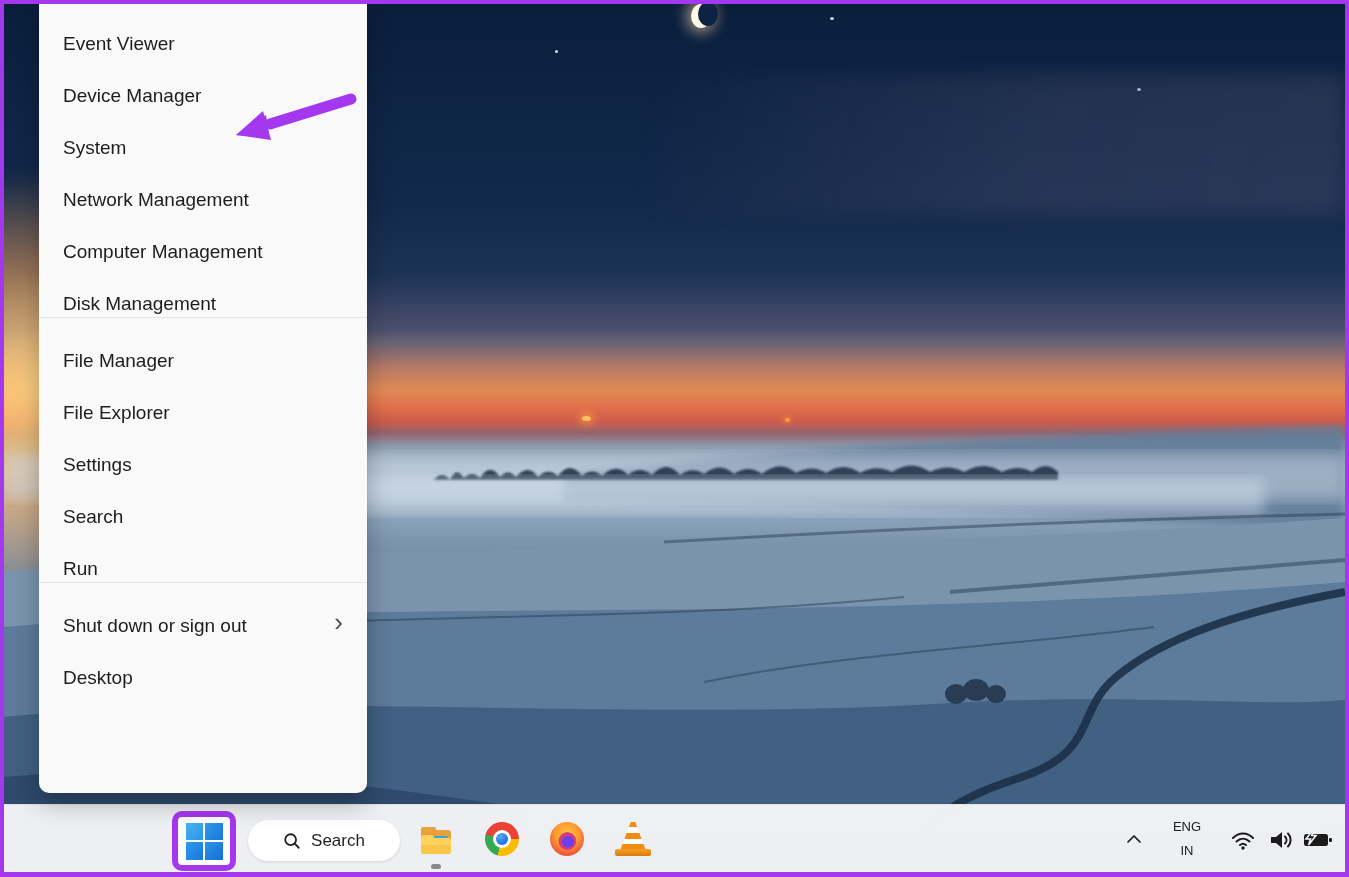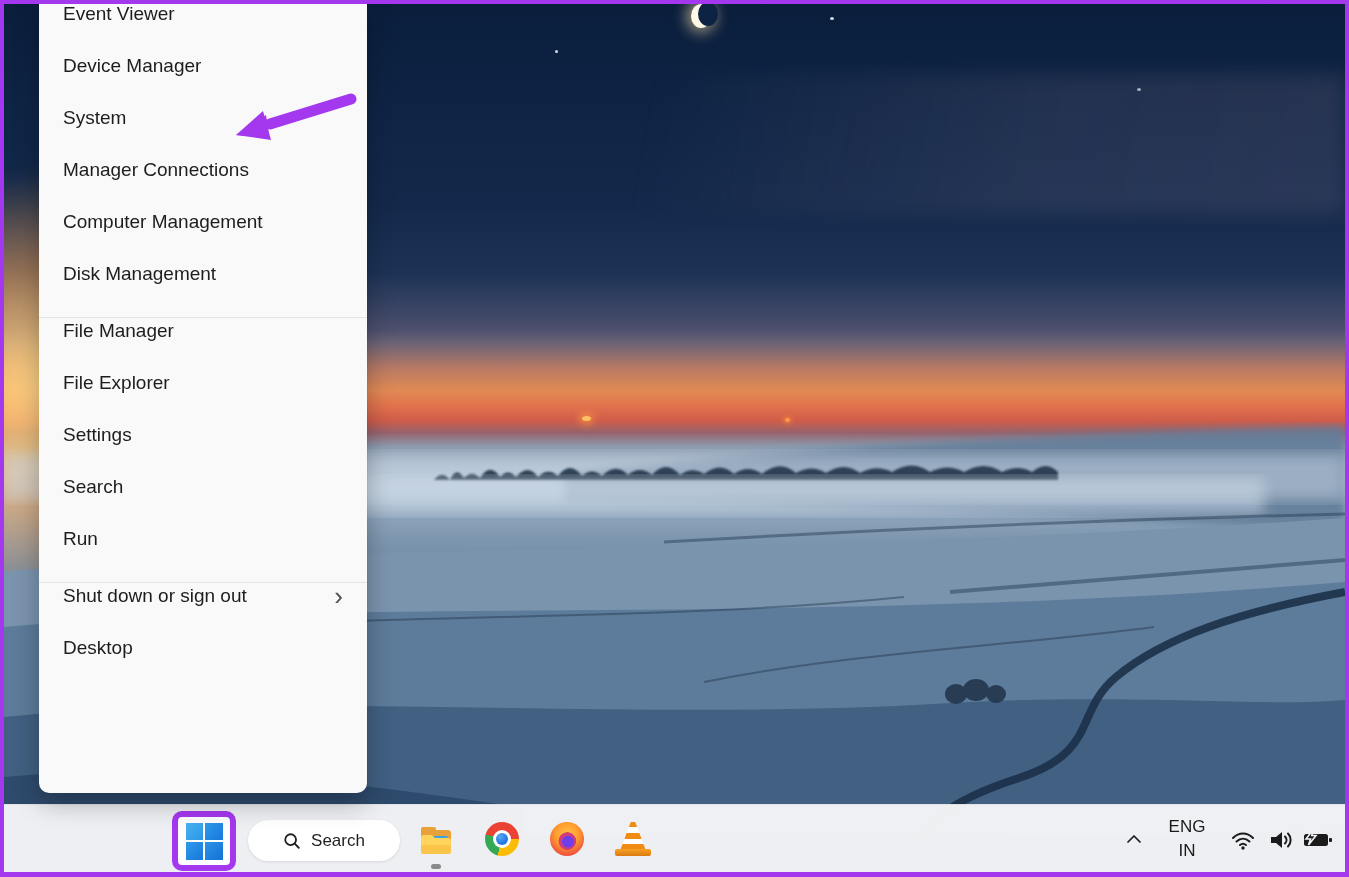--- a/index.html
+++ b/index.html
@@ -42,21 +42,21 @@
     background:#ff9a45;box-shadow:0 0 5px 2px rgba(255,140,60,0.6);}
   svg.landscape{position:absolute;left:0;bottom:0;width:1341px;height:450px;}
   
   .ctx-menu{
     position:absolute;left:35px;top:0;width:328px;height:789px;z-index:20;
     background:#f9f9f9;border-radius:0 0 10px 10px;
     box-shadow:0 10px 26px rgba(0,0,0,0.28), 1px 0 0 rgba(0,0,0,0.04);
     color:#1d1d1d;font-size:19px;
   }
   .ctx-menu ul{list-style:none;margin:-1px 0 0 0;padding:0;}
-  li.mi{height:52px;display:flex;align-items:flex-start;padding:0 24px;cursor:default;}
+  li.mi{height:52px;display:flex;align-items:flex-end;padding:0 24px;cursor:default;}
   li.mi .lbl{white-space:nowrap;}
   li.sep{height:5px;display:flex;align-items:center;padding:0;}
   li.sep::before{content:"";display:block;width:100%;height:1px;background:#e4e4e4;}
   .chev{margin-left:auto;font-size:26px;line-height:1;color:#4e4e4e;transform:translateY(-2px);}
   
   .taskbar{
     position:absolute;left:0;top:800px;width:1341px;height:68px;z-index:10;
     background:rgba(242,243,245,0.98);
     border-top:1px solid rgba(0,0,0,0.05);box-sizing:border-box;
   }
@@ -89,21 +89,21 @@
       radial-gradient(circle at 50% 36%, #ffc24b, #ff9c2e 42%, #f05a3c 72%, #e8384f 100%);}
   .vlc{width:38px;height:38px;position:relative;}
   .vlc .cone{position:absolute;left:5px;top:2px;width:28px;height:27px;
     clip-path:polygon(42% 0, 58% 0, 94% 100%, 6% 100%);
     background:linear-gradient(#f08b13 0 20%, #fdfdfd 20% 40%, #f08b13 40% 62%, #fdfdfd 62% 82%, #f08b13 82% 100%);}
   .vlc .base{position:absolute;left:1px;top:29px;width:36px;height:7px;border-radius:2px;
     background:linear-gradient(#f8a125,#d97a10);}
   .tray-btn{position:absolute;display:flex;align-items:center;justify-content:center;color:#1b1b1b;}
   .tb-chev{left:1117px;top:22px;width:26px;height:24px;}
   .tb-lang{left:1158px;top:8px;width:50px;height:52px;flex-direction:column;
-    font-size:17px;line-height:24px;color:#1b1b1b;}
+    font-size:13px;line-height:24px;color:#1b1b1b;}
   .tb-wifi{left:1224px;top:22px;width:30px;height:26px;}
   .tb-vol{left:1262px;top:22px;width:30px;height:26px;}
   .tb-batt{left:1297px;top:24px;width:34px;height:22px;}
   
   svg.arrow-anno{position:absolute;inset:0;z-index:60;pointer-events:none;}
 </style>
 </head>
 <body>
 
 <div class="screen">
@@ -158,21 +158,21 @@
       <li class="mi">
           <span class="lbl">Event Viewer</span>
         </li>
       <li class="mi">
           <span class="lbl">Device Manager</span>
         </li>
       <li class="mi">
           <span class="lbl">System</span>
         </li>
       <li class="mi">
-          <span class="lbl">Manager Connections</span>
+          <span class="lbl">Network Management</span>
         </li>
       <li class="mi">
           <span class="lbl">Computer Management</span>
         </li>
       <li class="mi">
           <span class="lbl">Disk Management</span>
         </li>
       <li class="sep"></li>
       <li class="mi">
           <span class="lbl">File Manager</span>

